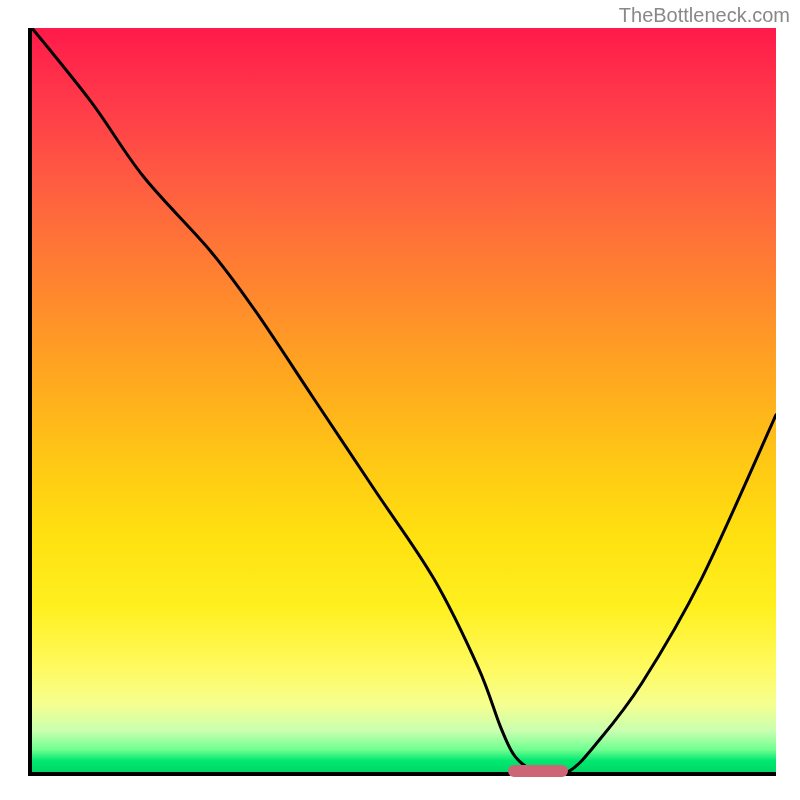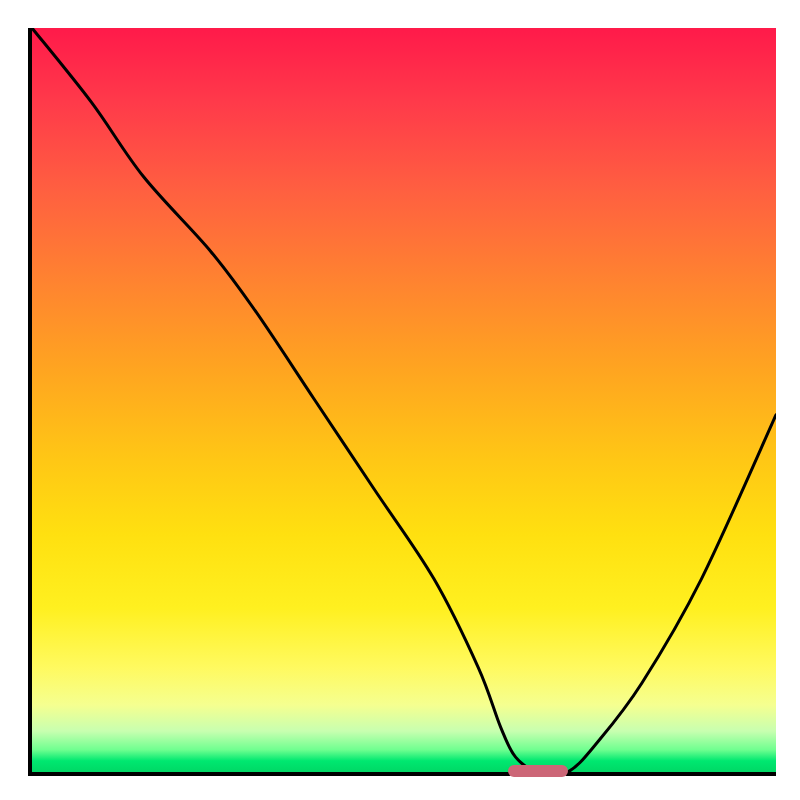--- a/index.html
+++ b/index.html
@@ -66,20 +66,21 @@
     position: absolute;
     background: #cc6677;
     border-radius: 6px;
     height: 12px;
   }
 </style>
 </head>
 <body>
 
 <div class="container">
+  <div class="watermark">TheBottleneck.com</div>
 
   <div class="plot-area">
     <div class="gradient-bg"></div>
 
     <svg class="curve-svg" viewBox="0 0 744 744" preserveAspectRatio="none">
       <path id="curve-path" fill="none" stroke="#000" stroke-width="3" stroke-linejoin="round" stroke-linecap="round" d="M 0 0 C 9.92 12.399999999999997 40.92 49.59999999999998 59.52 74.39999999999998 C 78.12 99.19999999999997 91.75999999999999 123.99999999999994 111.6 148.79999999999995 C 131.44 173.59999999999997 159.96 200.88000000000002 178.56 223.20000000000005 C 197.16 245.52000000000007 205.83999999999997 257.92 223.2 282.72 C 240.56 307.52000000000004 262.88 342.24 282.72 372 C 302.56000000000006 401.76 322.4 431.52 342.24 461.28 C 362.08000000000004 491.03999999999996 384.40000000000003 520.8 401.76000000000005 550.56 C 419.12000000000006 580.3199999999999 435.24 615.04 446.4 639.84 C 457.55999999999995 664.6400000000001 462.52000000000004 684.48 468.72 699.36 C 474.92 714.24 477.40000000000003 721.6800000000001 483.6 729.12 C 489.8 736.56 497.24 741.52 505.92 744 C 514.6 746.48 525.76 748.96 535.68 744 C 545.5999999999999 739.04 553.0400000000001 729.12 565.44 714.24 C 577.84 699.36 592.7199999999999 682 610.0799999999999 654.72 C 627.4399999999999 627.44 647.28 595.1999999999999 669.6 550.56 C 691.9200000000001 505.91999999999996 731.6 414.15999999999997 744 386.88"></path>
     </svg>
 
     <div id="optimal-marker" class="optimal-marker" style="left: 476.16px; width: 59.52px; top: 737px;"></div>
   </div>

